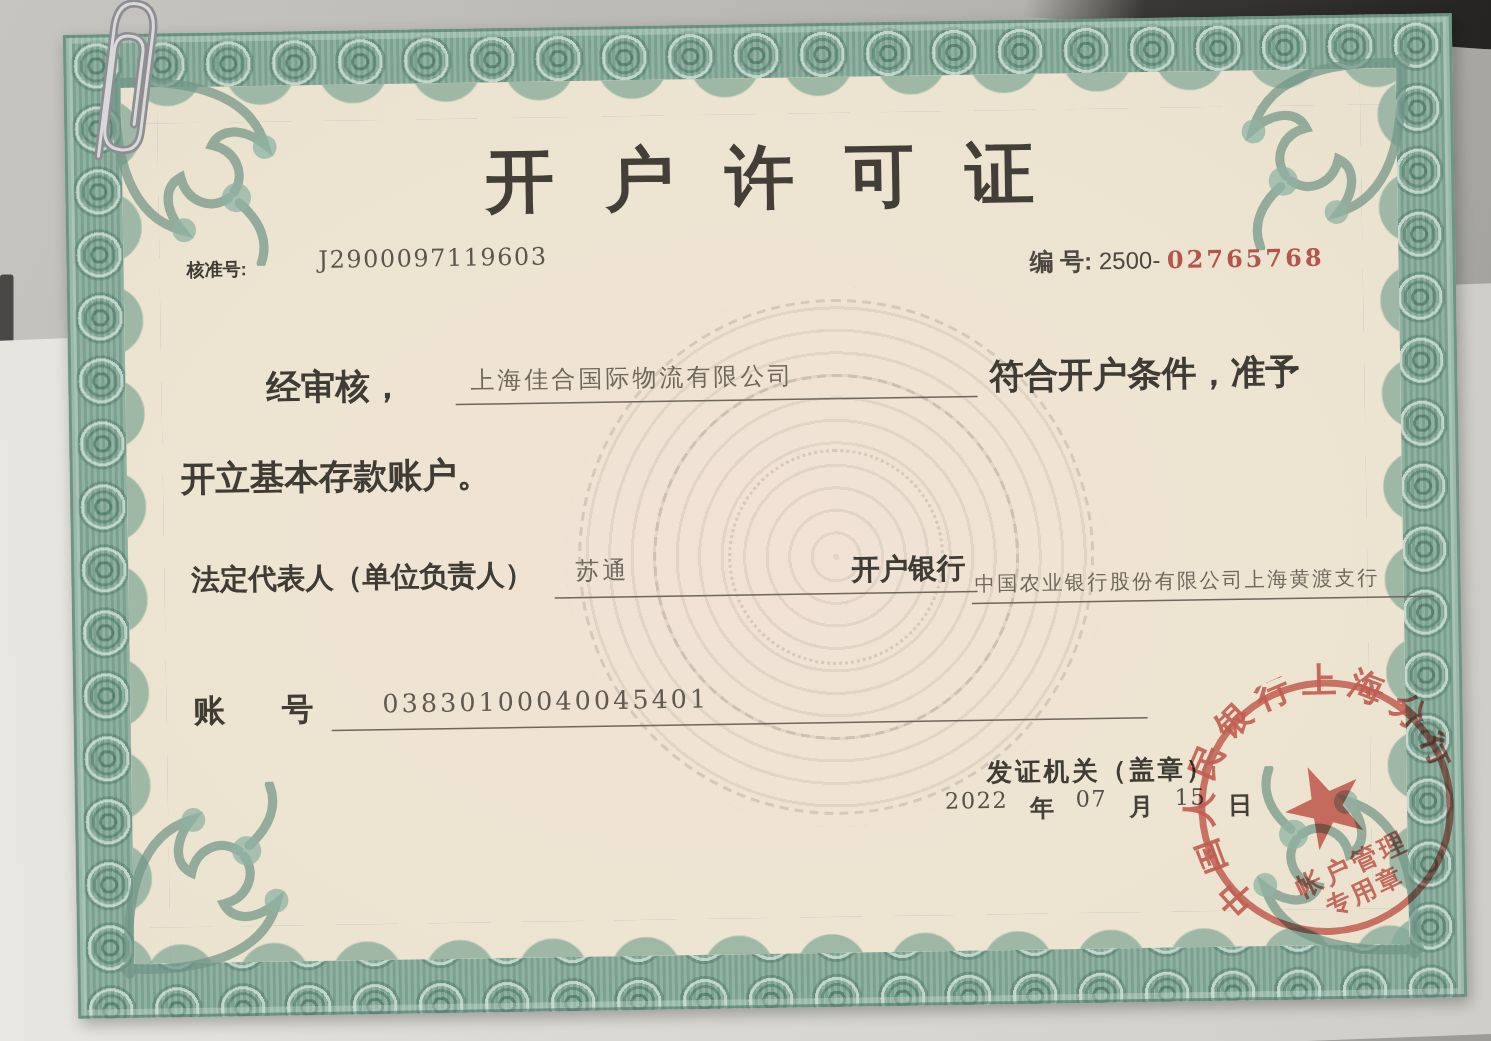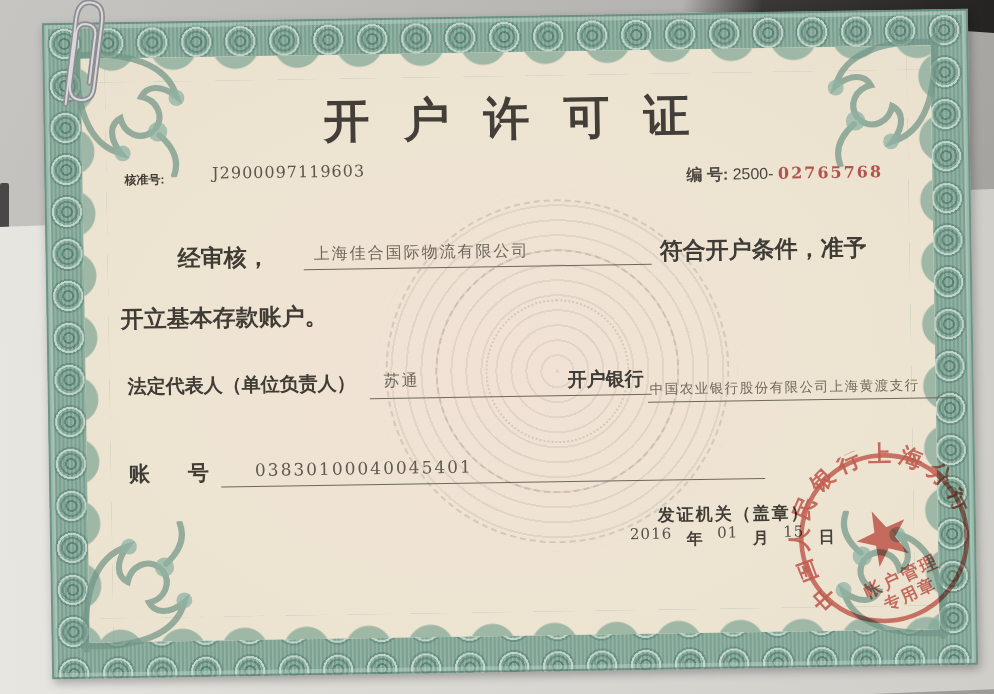--- a/index.html
+++ b/index.html
@@ -178,23 +178,23 @@
       <span class="val">中国农业银行股份有限公司上海黄渡支行</span>
     </div>
 
     <div class="t acct-label">账 号</div>
     <div class="t acct-field">
       <span class="val">03830100040045401</span>
     </div>
 
     <div class="t lbl authority">发证机关（盖章）</div>
     <div class="t issue-date">
-      <span class="n">2016</span>
+      <span class="n">2022</span>
       <span class="c">年</span>
-      <span class="n">01</span>
+      <span class="n">07</span>
       <span class="c">月</span>
       <span class="n">15</span>
       <span class="c">日</span>
     </div>
 
     <svg class="seal" viewBox="0 0 200 200">
       <circle cx="100" cy="100" r="90" fill="none" stroke="#c9544c" stroke-width="5" opacity="0.85"></circle>
       <defs>
         <path id="sealArc" d="M 26.9,142 A 84 84 0 1 1 173.1,142" fill="none"></path>
       </defs>

